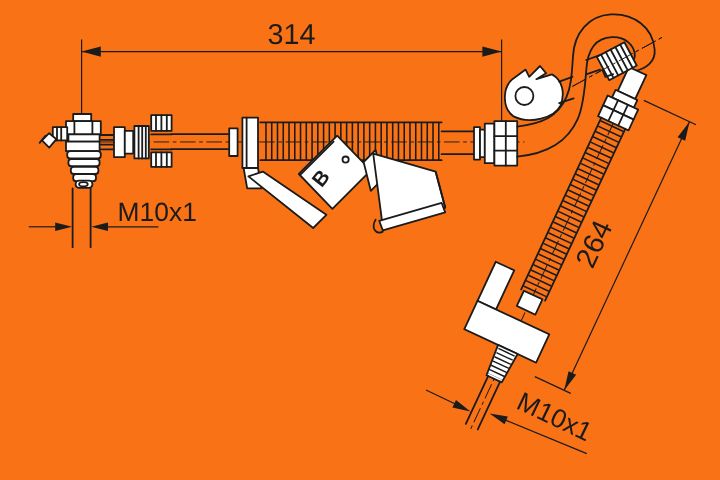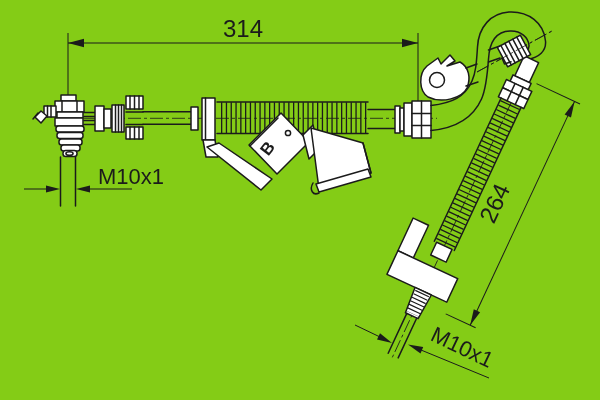--- a/index.html
+++ b/index.html
@@ -1,16 +1,16 @@
 <!DOCTYPE html>
 <html><head>
 <meta charset="utf-8">
 <style>
   html,body{margin:0;padding:0;background:#fff;}
-  .frame{position:relative;width:600px;height:400px;background:#84cc16;overflow:hidden;
+  .frame{position:relative;width:600px;height:400px;background:#f97316;overflow:hidden;
          font-family:"Liberation Sans","DejaVu Sans",sans-serif;}
   svg{display:block;}
   .part{stroke:#1b1b1b;stroke-width:1.5;fill:none;stroke-linecap:round;stroke-linejoin:round;}
   .partf{stroke:#1b1b1b;stroke-width:1.5;fill:#ffffff;stroke-linejoin:round;}
   .thin{stroke:#1b1b1b;stroke-width:1;fill:none;}
   .center{stroke:#1b1b1b;stroke-width:0.8;fill:none;stroke-dasharray:13,3,3,3;}
   .ribs{stroke:#1b1b1b;fill:none;}
   .ah{fill:#1b1b1b;stroke:none;}
   .dimtext{fill:#1b1b1b;font-size:24px;}
   .dimtext-sm{fill:#1b1b1b;font-size:22px;}

